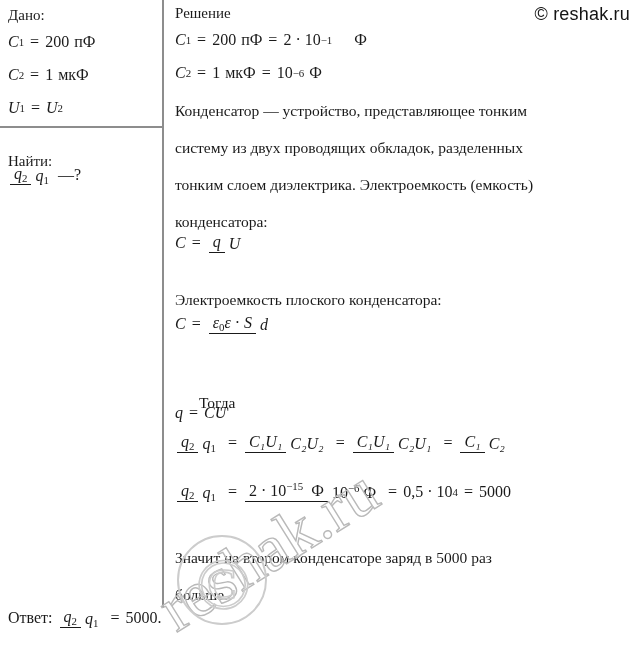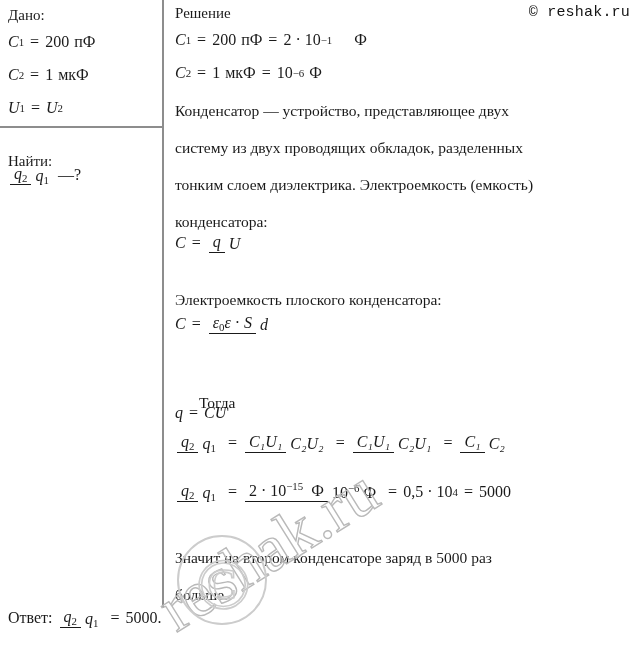--- a/index.html
+++ b/index.html
@@ -15,22 +15,22 @@
     overflow: hidden;
     font-family: "Liberation Serif", "DejaVu Serif", serif;
     color: #1a1a1a;
   }
 
   
   .wm-corner {
     position: absolute;
     top: 4px;
     right: 10px;
-    font-family: Liberation Mono, monospace;
-    font-size: 15px;
+    font-family: Liberation Sans, sans-serif;
+    font-size: 18px;
     color: #141414;
     letter-spacing: .2px;
     white-space: nowrap;
   }
   .wm-big {
     position: absolute;
     left: 150px;
     top: 452px;
     width: 260px;
     height: 180px;
@@ -253,21 +253,21 @@
           <span class="up">1</span>
           <span class="up" style="padding-left:5px;">мкФ</span>
           <span class="eq">=</span>
           <span class="up">10</span>
           <sup>−6</sup>
           <span class="up" style="padding-left:5px;">Ф</span>
       </span>
     </div>
 
     <div class="row" style="top:92px;">
-      <div class="para">Конденсатор — устройство, представляющее двух</div>
+      <div class="para">Конденсатор — устройство, представляющее тонким</div>
     </div>
     <div class="row" style="top:129px;">
       <div class="para">систему из двух проводящих обкладок, разделенных</div>
     </div>
     <div class="row" style="top:166px;">
       <div class="para">тонким слоем диэлектрика. Электроемкость (емкость)</div>
     </div>
     <div class="row" style="top:203px;">
       <div class="para">конденсатора:</div>
     </div>

